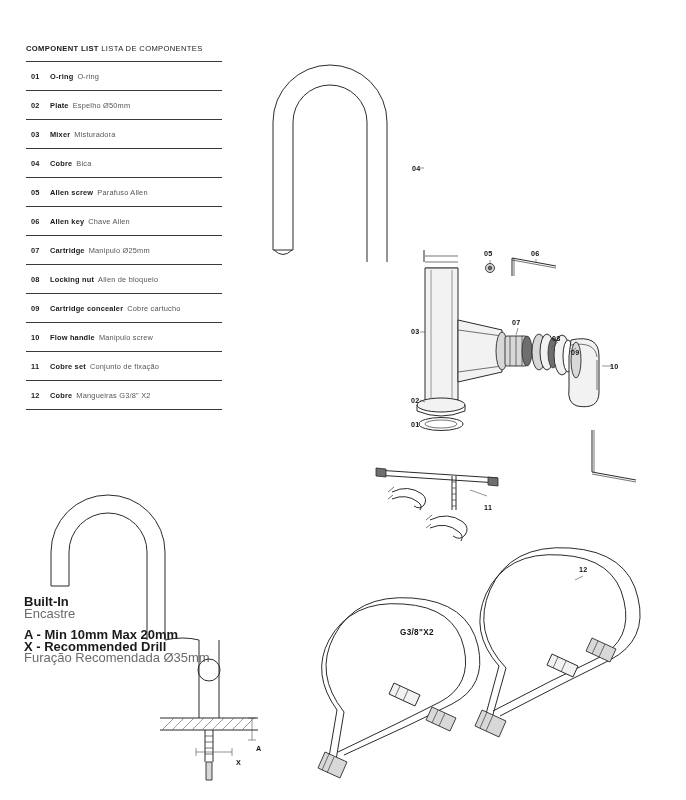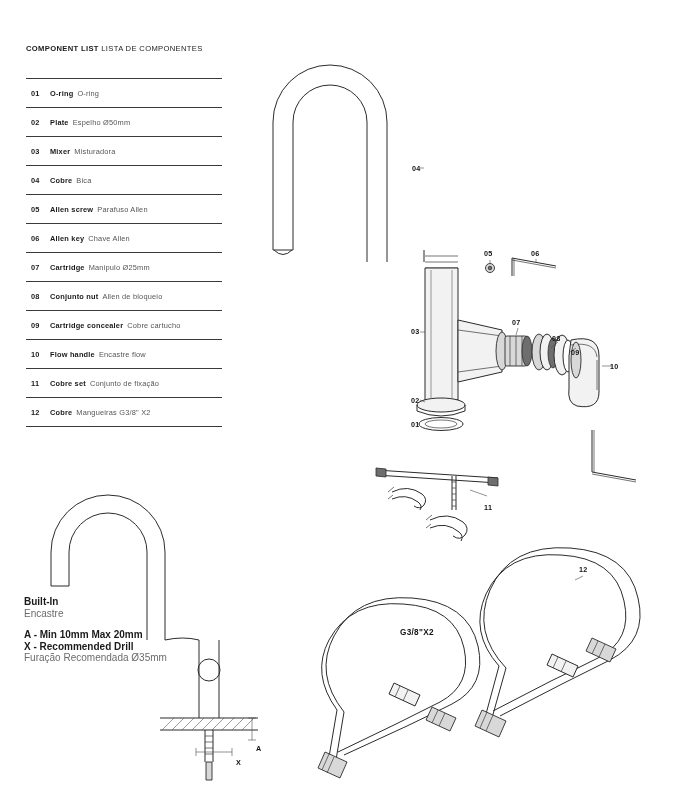--- a/index.html
+++ b/index.html
@@ -23,21 +23,21 @@
   
   .comp-list {
     position: absolute;
     left: 26px;
     top: 44px;
     width: 196px;
   }
   .comp-title {
     font-size: 7.6px;
     letter-spacing: 0.35px;
-    margin-bottom: 25px;
+    margin-bottom: 8px;
     white-space: nowrap;
   }
   .comp-title b {
     font-weight: bold;
   }
   .comp-title span {
     font-weight: normal;
     color: #222;
   }
   .comp-row {
@@ -65,21 +65,21 @@
     font-weight: normal;
     color: #555;
   }
 
   
   .notes {
     position: absolute;
     left: 24px;
     top: 596px;
     width: 190px;
-    font-size: 10px;
+    font-size: 13px;
     line-height: 11.5px;
   }
   .notes .b {
     font-weight: bold;
   }
   .notes .g {
     color: #6b6b6b;
   }
   .notes .gap {
     height: 10px;
@@ -182,29 +182,29 @@
     <div class="comp-row">
       <div class="comp-num">06</div>
       <div><span class="comp-en">Allen key</span><span class="comp-pt">Chave Allen</span></div>
     </div>
     <div class="comp-row">
       <div class="comp-num">07</div>
       <div><span class="comp-en">Cartridge</span><span class="comp-pt">Manipulo Ø25mm</span></div>
     </div>
     <div class="comp-row">
       <div class="comp-num">08</div>
-      <div><span class="comp-en">Conjunto nut</span><span class="comp-pt">Allen de bloqueio</span></div>
+      <div><span class="comp-en">Locking nut</span><span class="comp-pt">Allen de bloqueio</span></div>
     </div>
     <div class="comp-row">
       <div class="comp-num">09</div>
       <div><span class="comp-en">Cartridge concealer</span><span class="comp-pt">Cobre cartucho</span></div>
     </div>
     <div class="comp-row">
       <div class="comp-num">10</div>
-      <div><span class="comp-en">Flow handle</span><span class="comp-pt">Encastre flow</span></div>
+      <div><span class="comp-en">Flow handle</span><span class="comp-pt">Manipulo screw</span></div>
     </div>
     <div class="comp-row">
       <div class="comp-num">11</div>
       <div><span class="comp-en">Cobre set</span><span class="comp-pt">Conjunto de fixação</span></div>
     </div>
     <div class="comp-row">
       <div class="comp-num">12</div>
       <div><span class="comp-en">Cobre</span><span class="comp-pt">Mangueiras G3/8" X2</span></div>
     </div>
   </div>

